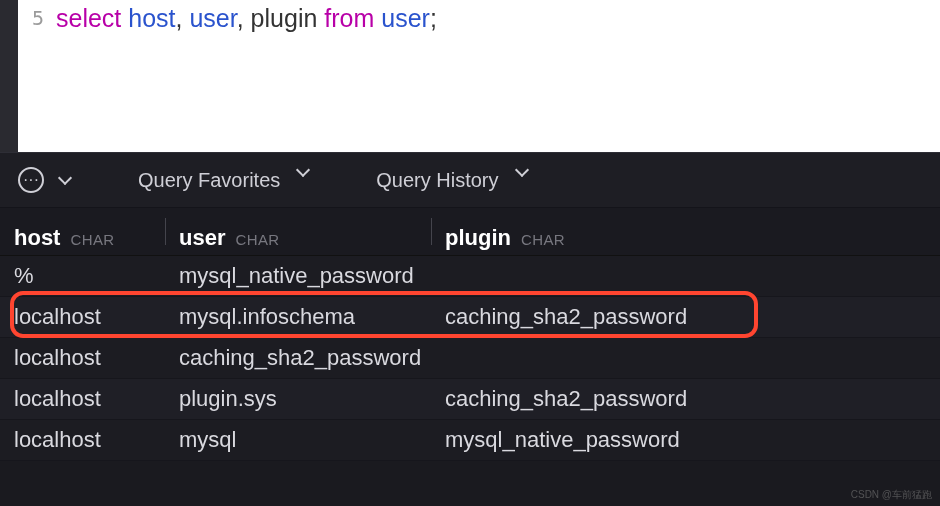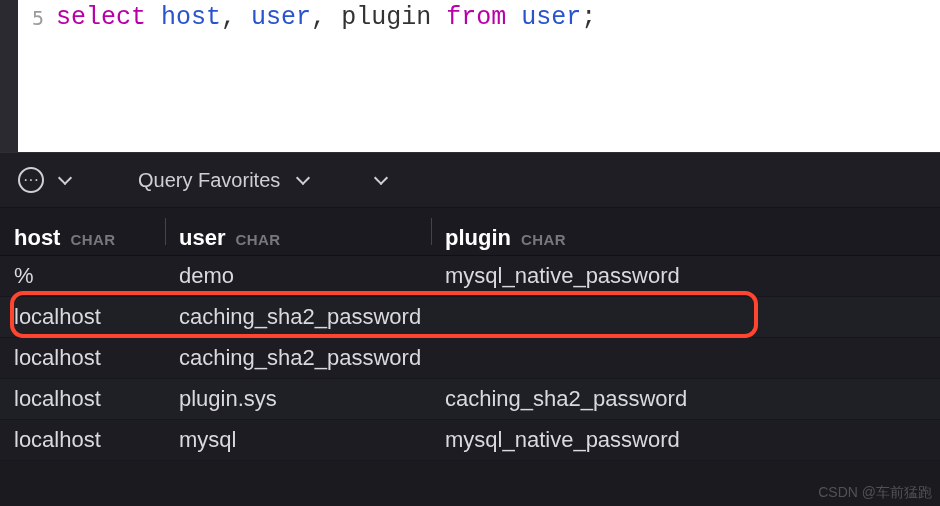--- a/index.html
+++ b/index.html
@@ -23,21 +23,21 @@
   color: #9b9b9b;
   text-align: right;
   padding: 0 8px 0 0;
   font-family: "SF Mono", ui-monospace, Menlo, Consolas, monospace;
   font-size: 20px;
   line-height: 36px;
 }
 .code {
   flex: 1;
   background: #fff;
-  font-family: Liberation Mono, monospace;
+  font-family: Liberation Sans, sans-serif;
   font-size: 25px;
   line-height: 36px;
   padding-left: 4px;
   white-space: pre;
 }
 .kw { color: #b800a8; }
 .ident { color: #2a53cd; }
 .punct { color: #333; }
 .bottom {
   background: #1e1e24;
@@ -62,21 +62,21 @@
   color: #cfcfd6;
 }
 .chev {
   width: 10px; height: 10px;
   border-right: 2px solid #cfcfd6;
   border-bottom: 2px solid #cfcfd6;
   transform: rotate(45deg);
   margin-top: -4px;
 }
 .tbgap { width: 36px; }
-.lbl { display: flex; align-items: center; gap: 18px; }
+.lbl { display: flex; align-items: flex-start; gap: 18px; }
 .header-row {
   display: flex;
   height: 48px;
   align-items: center;
   background: #1a1a20;
   border-bottom: 1px solid #111;
 }
 .hcell {
   color: #fff;
   font-size: 22px;
@@ -90,21 +90,21 @@
 .hcell + .hcell::before {
   content: "";
   position: absolute;
   left: 0; top: 6px; bottom: 6px;
   width: 1px;
   background: #44444c;
 }
 .hcell .type {
   color: #77777f;
   font-size: 15px;
-  font-weight: 700;
+  font-weight: 400;
   letter-spacing: .4px;
   margin-top: 19px;
 }
 .cw-host { width: 165px; }
 .cw-user { width: 266px; }
 .cw-plugin { width: 378px; }
 .cw-end { width: 120px; }
 .body-rows { }
 .row {
   display: flex;
@@ -129,21 +129,21 @@
   height: 47px;
   border: 4px solid #ff4530;
   border-radius: 13px;
   pointer-events: none;
 }
 .wm {
   position: absolute;
   right: 8px;
   bottom: 4px;
   color: #777;
-  font-size: 14px;
+  font-size: 10px;
   opacity: .6;
 }
 </style>
 </head>
 <body>
 
 <div class="editor">
   <div class="gutter">
     <span>5</span>
   </div>
@@ -154,20 +154,21 @@
   <div class="toolbar">
     <div class="menu-btn">···</div>
     <div class="chev"></div>
     <div class="tbgap"></div>
     <div class="lbl">
       <span>Query Favorites</span>
       <div class="chev"></div>
     </div>
     <div class="tbgap"></div>
     <div class="lbl">
+      <span>Query History</span>
       <div class="chev"></div>
     </div>
   </div>
 
   <div class="header-row">
     <div class="hcell cw-host">
       <span>host</span>
       <span class="type">CHAR</span>
     </div>
     <div class="hcell cw-user">
@@ -177,25 +178,25 @@
     <div class="hcell cw-plugin">
       <span>plugin</span>
       <span class="type">CHAR</span>
     </div>
     <div class="hcell cw-end"></div>
   </div>
 
   <div class="body-rows" id="rows">
       <div class="row">
         <div class="cell cw-host">%</div>
-        <div class="cell cw-user">demo</div>
         <div class="cell cw-plugin">mysql_native_password</div>
       </div>
       <div class="row">
         <div class="cell cw-host">localhost</div>
+        <div class="cell cw-user">mysql.infoschema</div>
         <div class="cell cw-plugin">caching_sha2_password</div>
       </div>
       <div class="row">
         <div class="cell cw-host">localhost</div>
         <div class="cell cw-plugin">caching_sha2_password</div>
       </div>
       <div class="row">
         <div class="cell cw-host">localhost</div>
         <div class="cell cw-user">plugin.sys</div>
         <div class="cell cw-plugin">caching_sha2_password</div>

